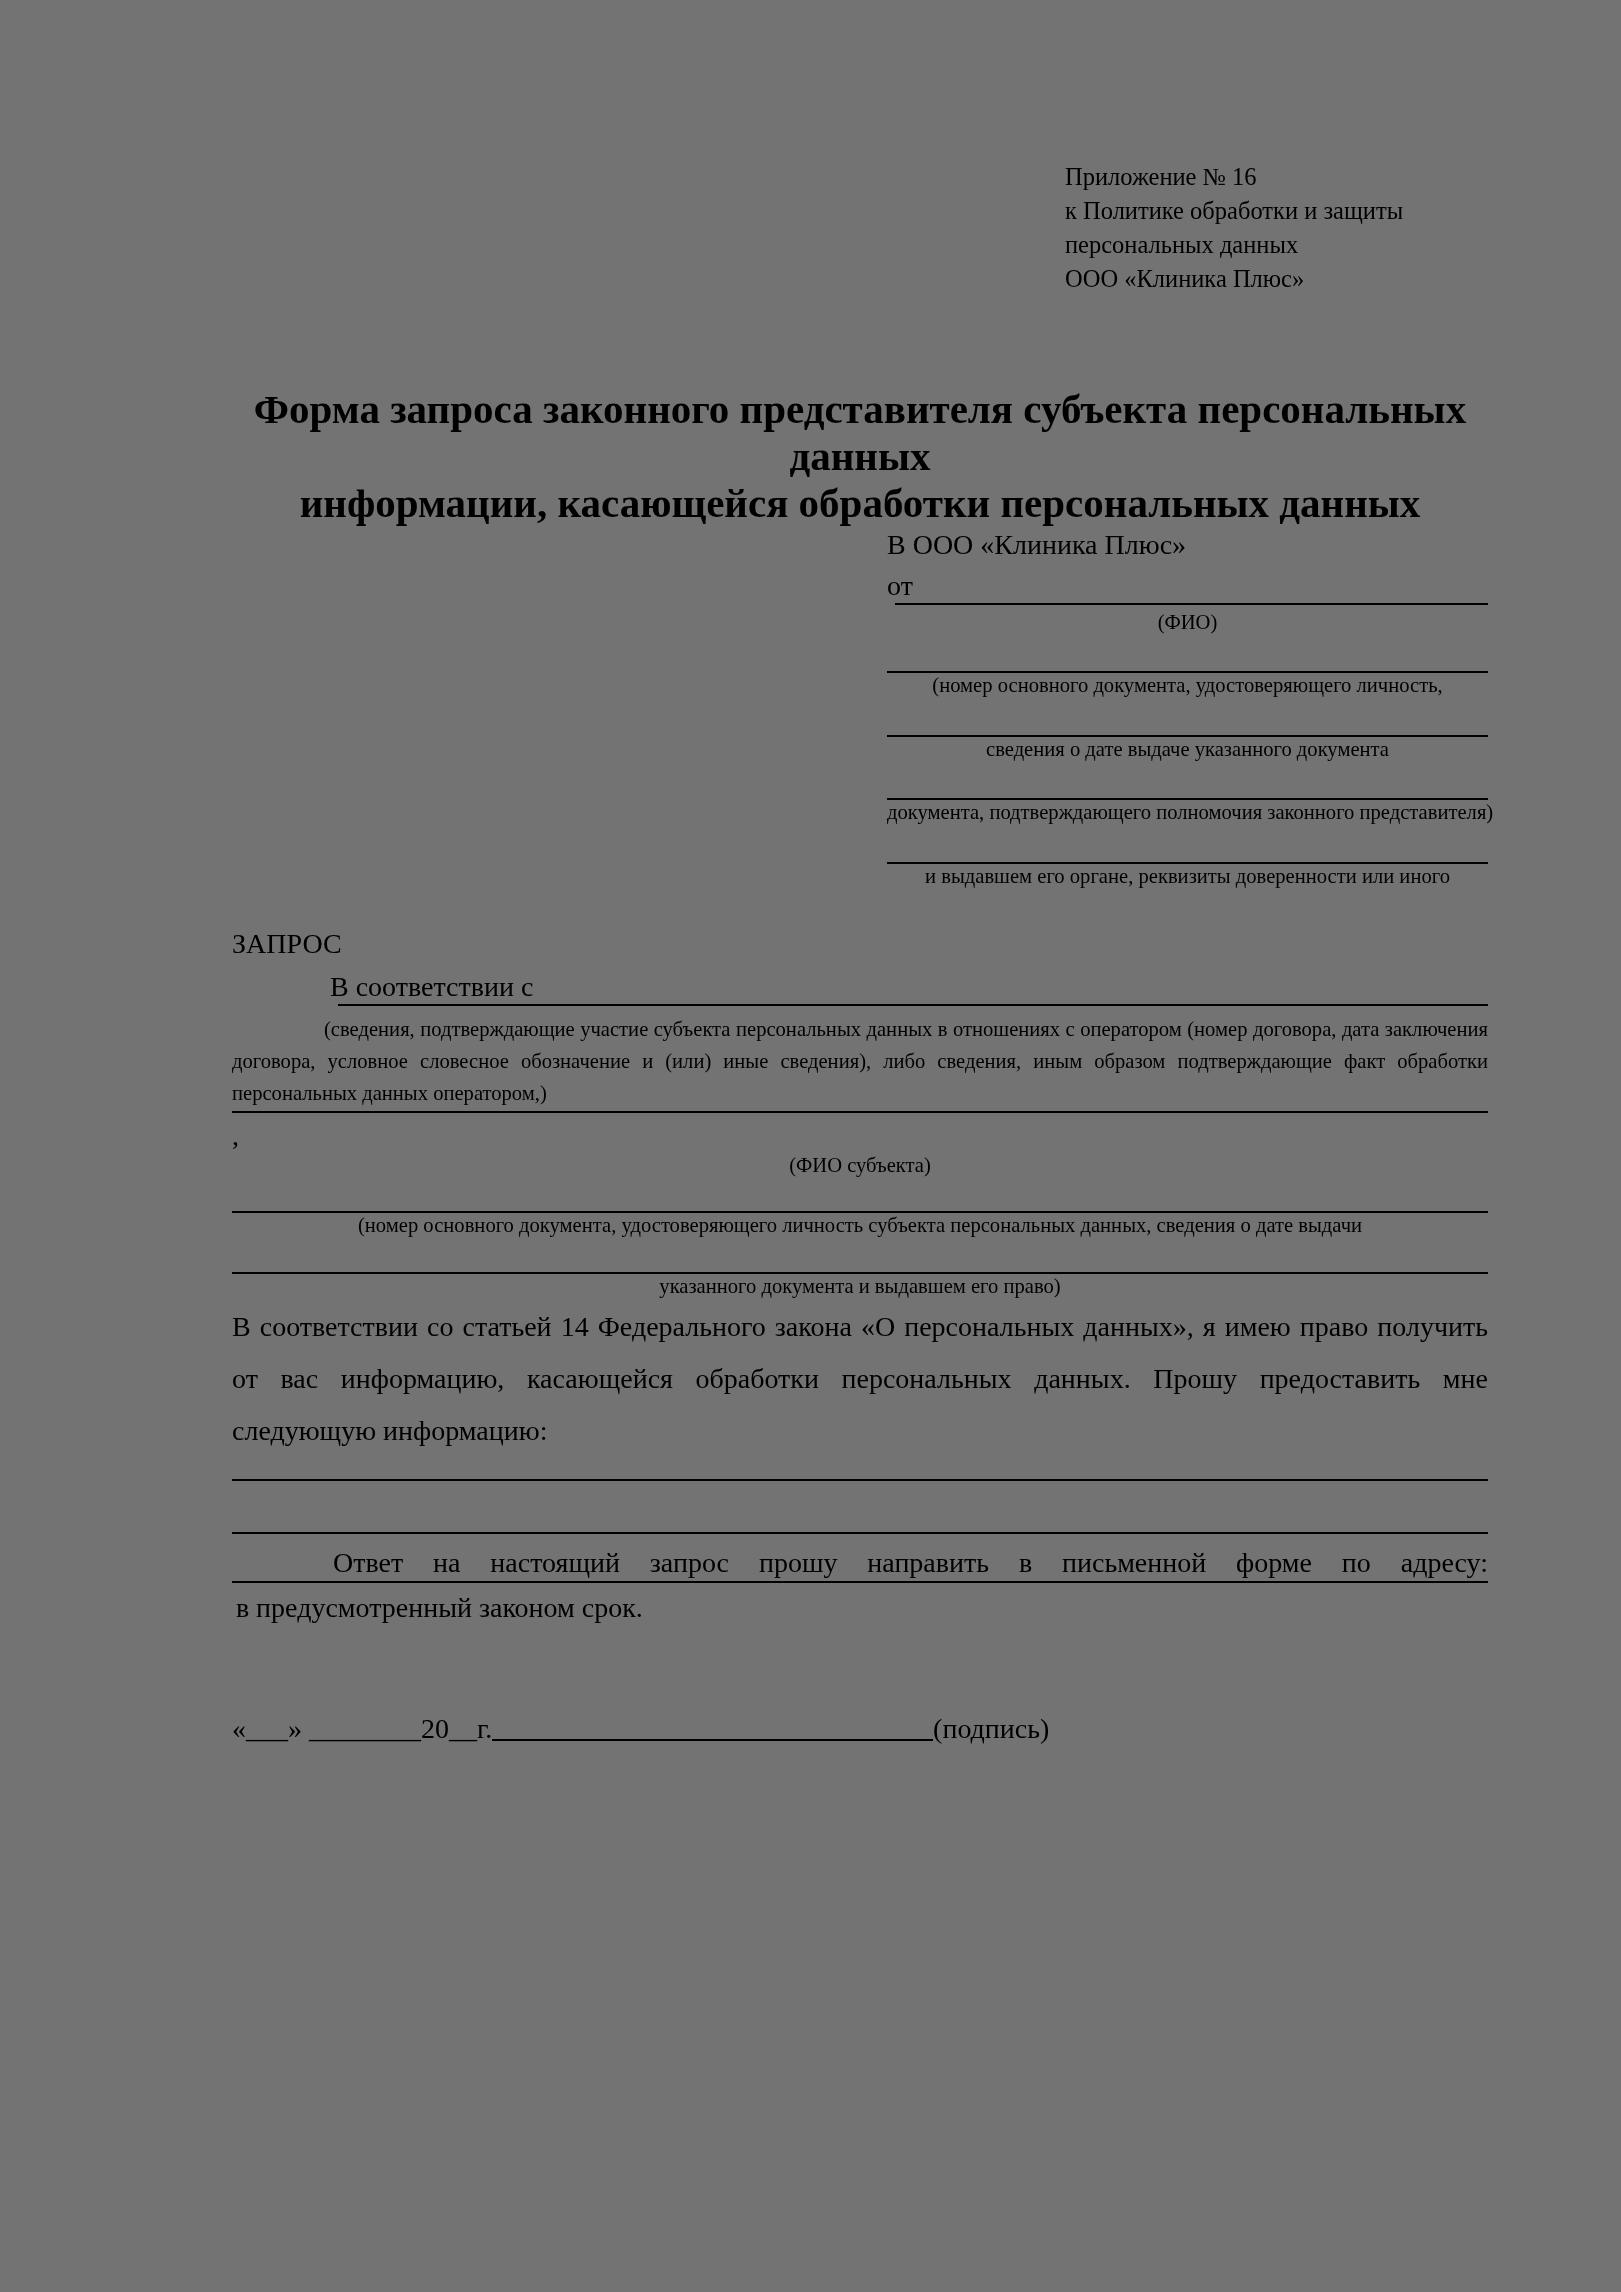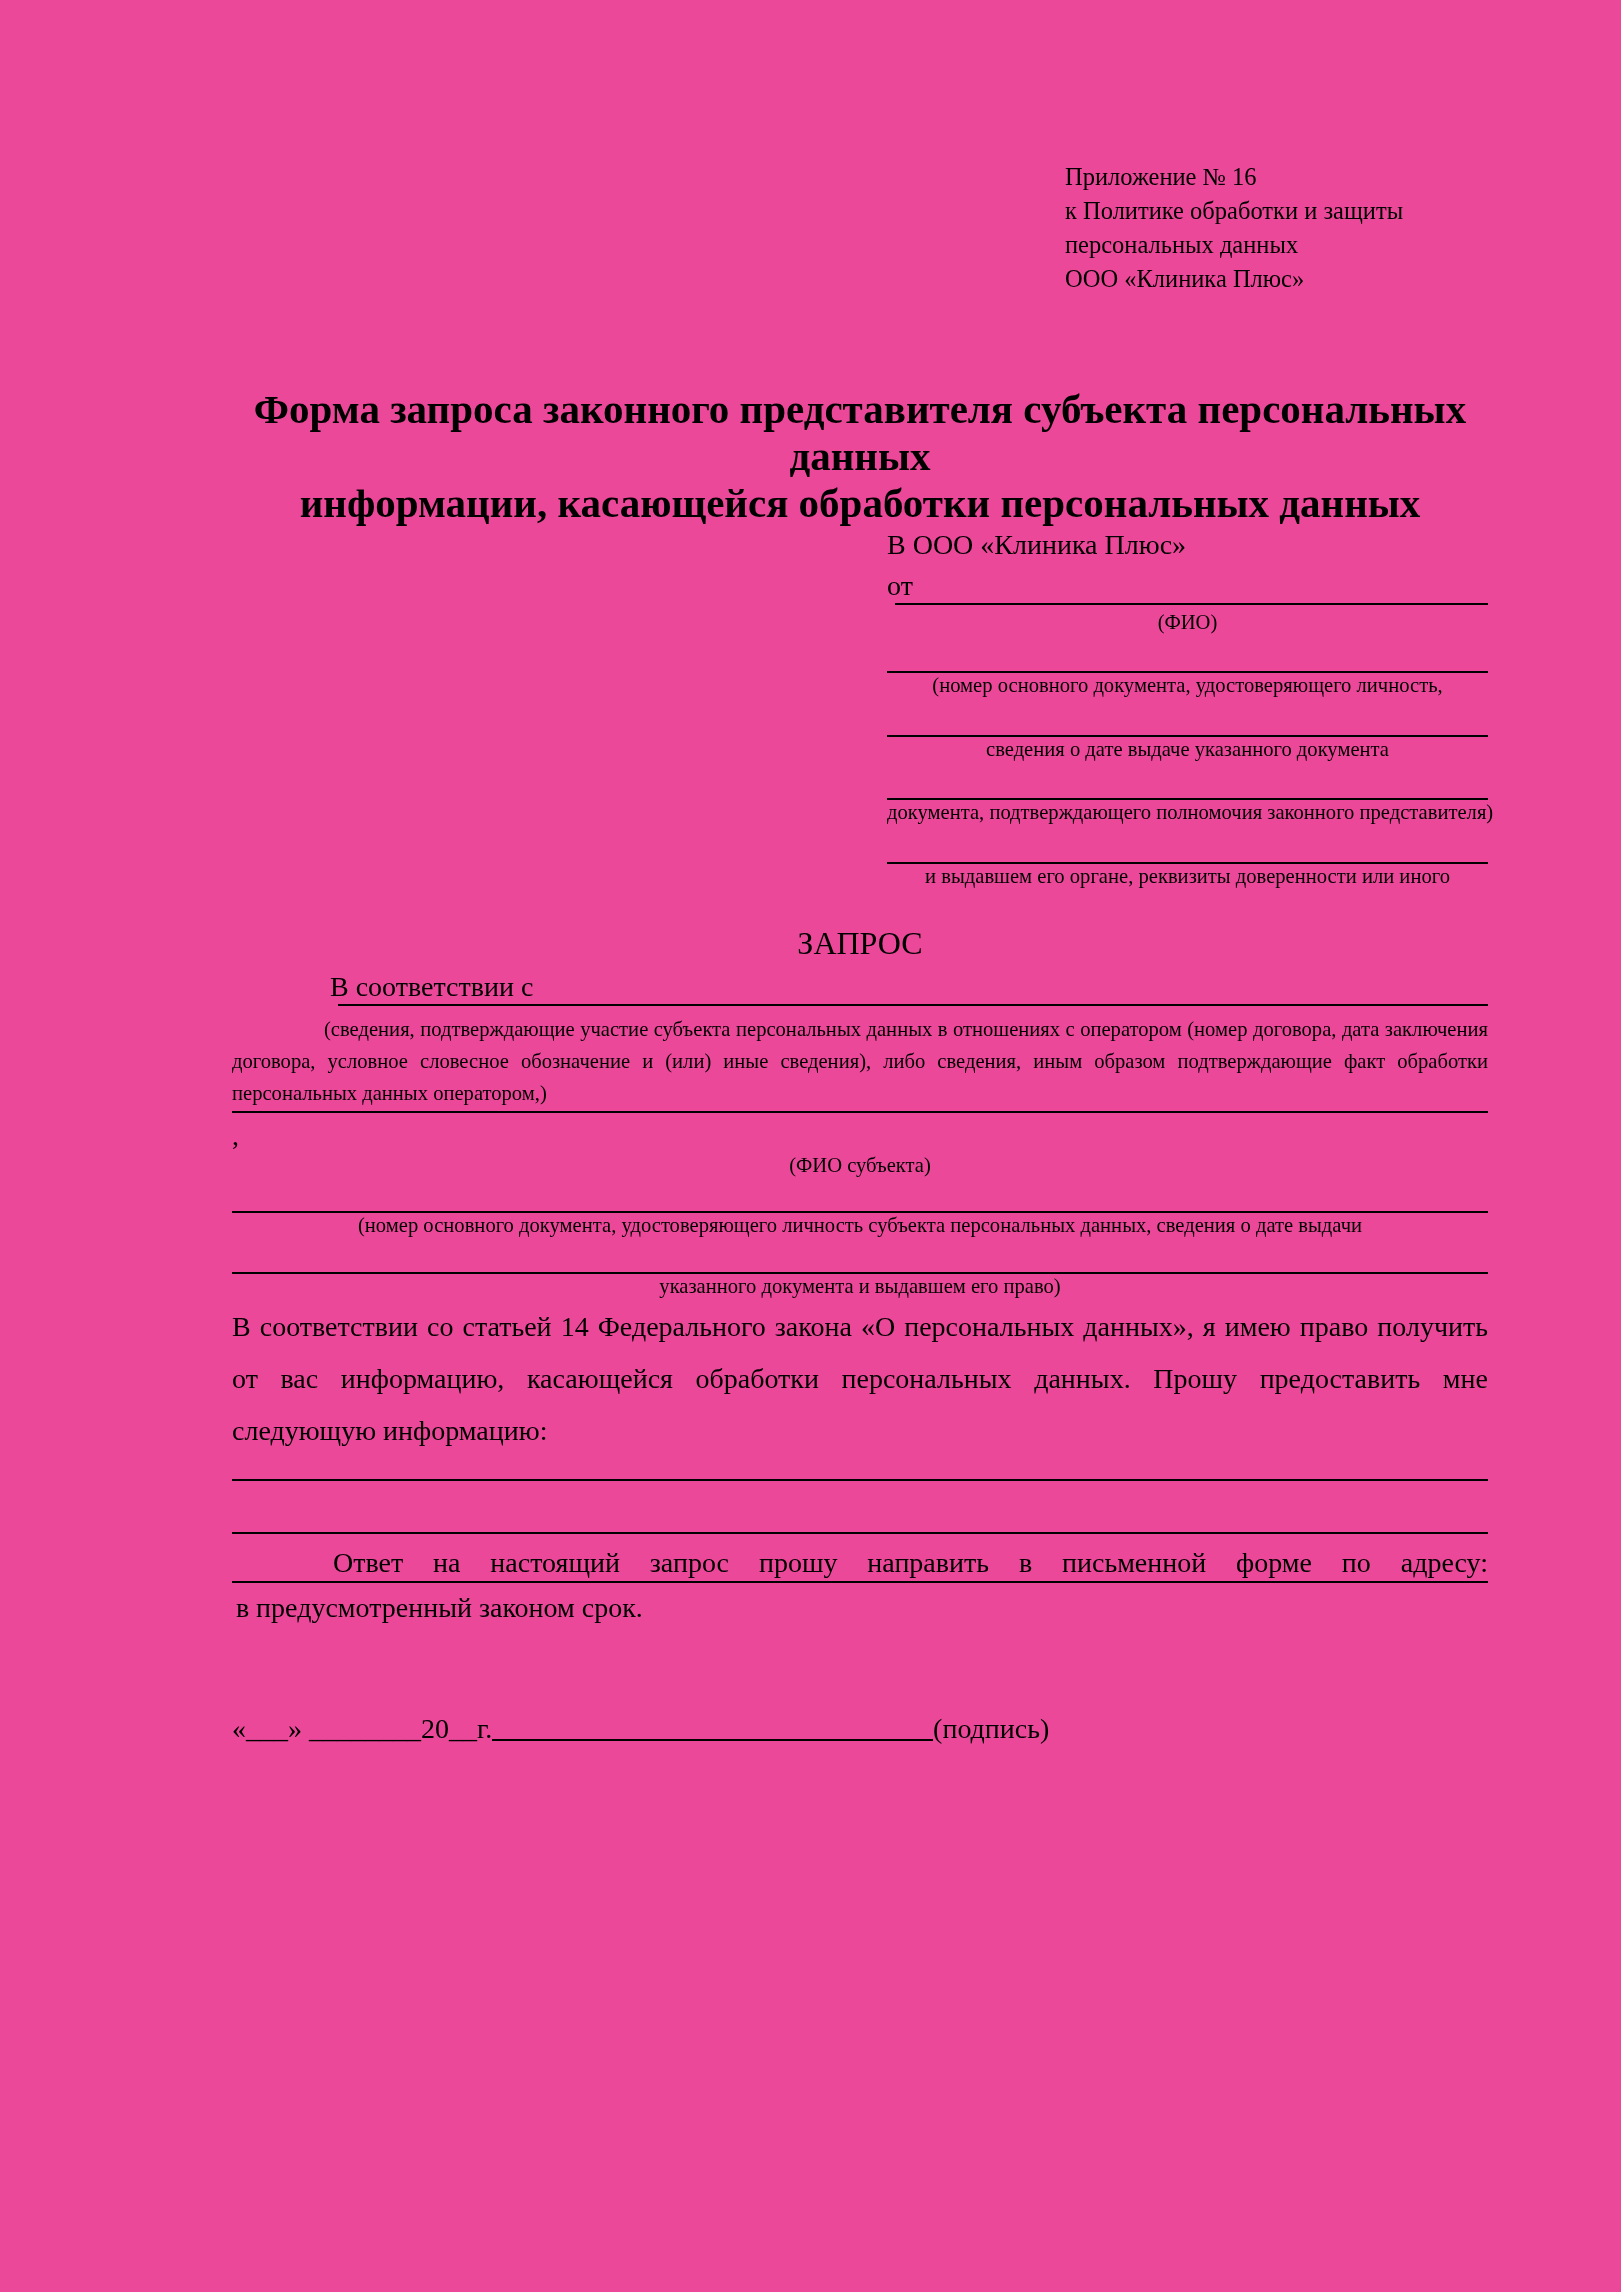--- a/index.html
+++ b/index.html
@@ -1,19 +1,19 @@
 <!DOCTYPE html>
 <html lang="ru"><head>
 <meta charset="utf-8">
 <style>
   html,body { margin:0; padding:0; background:#ffffff; }
   .page {
     position:relative;
     width:1621px; height:2293px;
-    background:#ec4899;
+    background:#737373;
     color:#000;
     font-family:"Liberation Serif","DejaVu Serif",serif;
     box-sizing:border-box;
     padding:160px 133px 0 232px;
     overflow:hidden;
   }
   
   .appendix { margin-left:833px; font-size:24.5px; line-height:34px; }
   
   .doc-title { margin-top:90px; text-align:center; font-weight:bold; font-size:41px; line-height:47px; }
@@ -22,21 +22,21 @@
   .addr-org { line-height:35px; }
   .blank-row { display:flex; line-height:35px;flex-direction:column; }
   .from-row { margin-top:5.9px; }
   .fill { flex:1 1 auto; border-bottom:2px solid #000; margin-bottom:4.9px; margin-left:7.8px; }
   .cap { font-size:20.6px; line-height:25.5px; text-align:center; }
   .nowrap { white-space:nowrap; }
   .rule { height:0; border-bottom:2px solid #000; }
   .field-group .rule { margin-top:36px; }
   .field-group:first-of-type .rule { margin-top:25.5px; }
   
-  .request-heading { margin-top:37px; text-align:center; font-size:32px; line-height:35px; }
+  .request-heading { margin-top:37px; text-align:left; font-size:28px; line-height:35px; }
   .intro-row { margin-top:7.8px; padding-left:98px; font-size:28px; }
   .small-just { margin:2px 0 0 0; font-size:20.6px; line-height:32px; text-align:justify; text-indent:92px; }
   .body-par { margin:2px 0 0 0; font-size:28px; line-height:52px; text-align:justify; }
   .subject-fio-row { margin-top:2px; font-size:28px; }
   .subject-fio-row .fill { margin-left:0; }
   .wide-rule-1 { margin-top:33px; }
   .wide-rule-2 { margin-top:33px; }
   .blank-par-rule-1 { margin-top:21.6px; }
   .blank-par-rule-2 { margin-top:51px; }
   .answer-par { margin:9.8px 0 0 0; font-size:28px; line-height:37px; text-align:justify; text-align-last:justify; text-indent:101px; }

